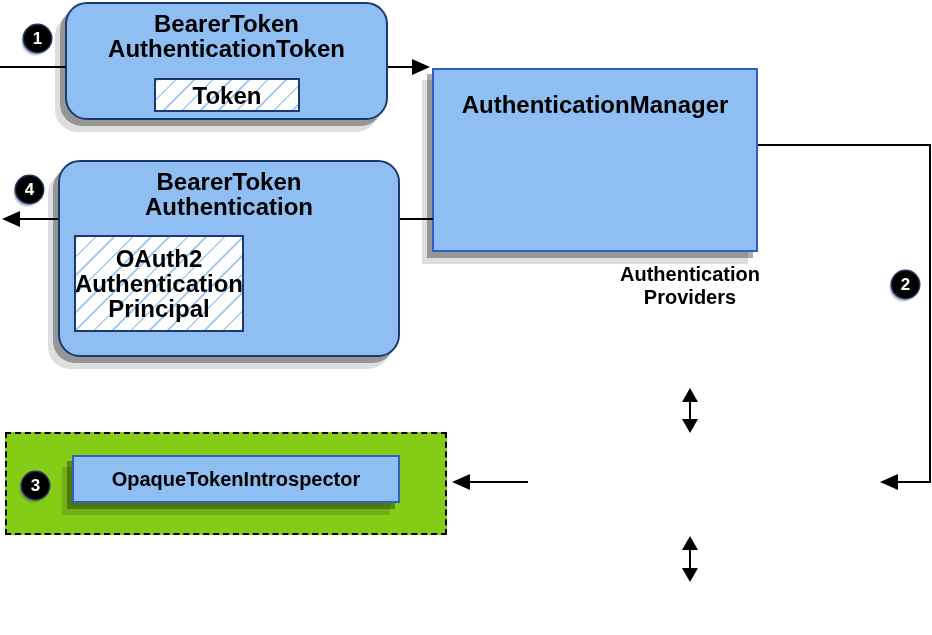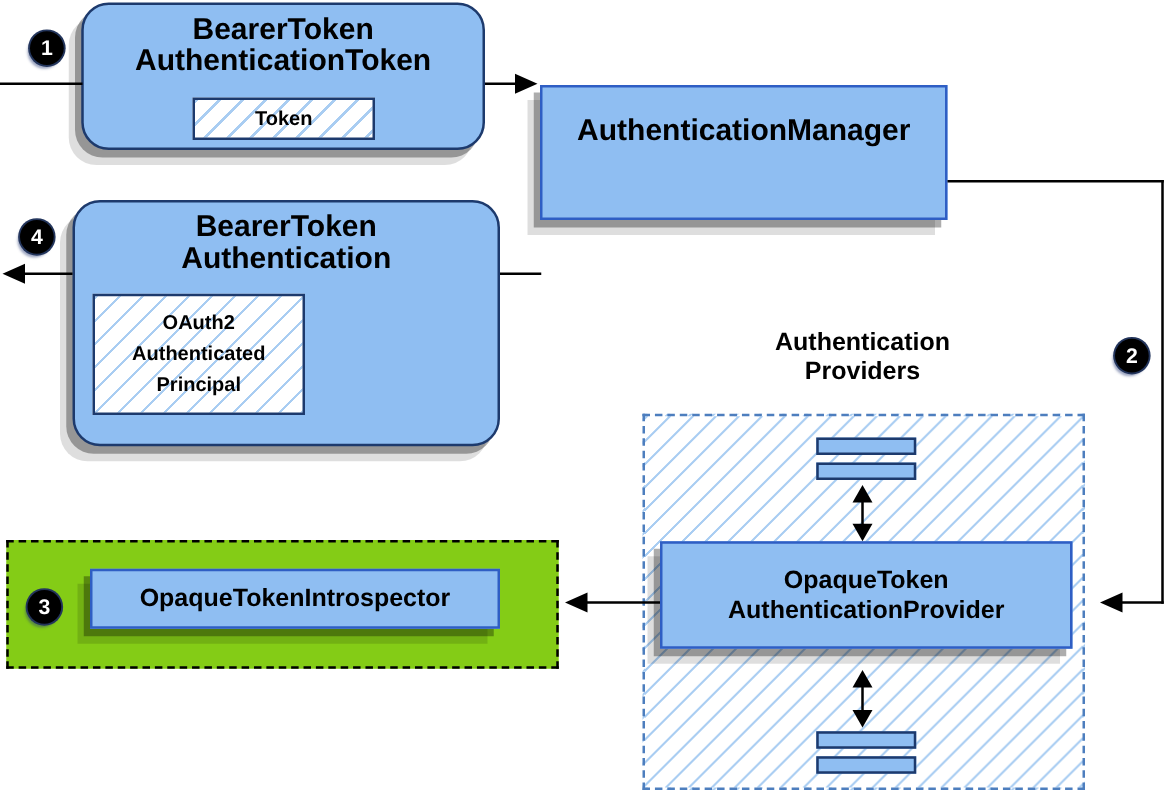--- a/index.html
+++ b/index.html
@@ -18,40 +18,40 @@
   .shadowed { box-shadow:-5px 6px 0 rgba(0,0,0,0.32), -10px 12px 0 rgba(0,0,0,0.13); }
   .node-title {
     font-weight:bold; font-size:24px; line-height:25px; text-align:center;
     white-space:pre-line; color:#000;
   }
   .hatch-chip {
     position:absolute; box-sizing:border-box;
     border:2px solid var(--border-navy);
     background:repeating-linear-gradient(135deg, var(--hatch-line) 0 1.8px, rgba(0,0,0,0) 1.8px 13px), #fff;
     display:flex; align-items:center; justify-content:center;
-    font-weight:bold; font-size:16px; line-height:25px; text-align:center;
+    font-weight:bold; font-size:24px; line-height:25px; text-align:center;
     white-space:pre-line; color:#000;
   }
   .badge {
     position:absolute; width:27px; height:27px; border-radius:50%;
     background:#000; color:#fff; font-weight:bold; font-size:17px;
     display:flex; align-items:center; justify-content:center; z-index:7;
     box-shadow:0 0 0 1.5px #23355c, -2px 3px 2px rgba(40,60,120,0.45);
   }
   .solid-node { position:absolute; box-sizing:border-box; background:var(--box-fill); }
   .round-node { border:2px solid var(--border-navy); border-radius:22px; z-index:4; }
   .rect-node  { border:2px solid var(--border-blue); z-index:4; }
   .bar { position:absolute; box-sizing:border-box; background:var(--box-fill); border:2px solid var(--border-navy); }
 
   
   #node-bearer-token-auth-token { left:65px; top:2px; width:323px; height:118px; }
   #node-bearer-token-auth-token .node-title { padding-top:7px; }
   #chip-token { left:87px; top:74px; width:146px; height:34px; }
 
-  #node-authentication-manager { left:432px; top:68px; width:326px; height:108px; }
+  #node-authentication-manager { left:432px; top:68px; width:326px; height:184px; }
   #node-authentication-manager .node-title { padding-top:22px; }
   #chip-provider-manager { left:38px; top:59px; width:252px; height:80px; }
 
   #node-bearer-token-authentication { left:58px; top:160px; width:342px; height:197px; }
   #node-bearer-token-authentication .node-title { padding-top:7px; }
   #chip-oauth2-principal { left:14px; top:73px; width:170px; height:97px; }
   #chip-authorities { left:188px; top:104px; width:141px; height:37px; }
 
   #introspector-container {
     position:absolute; left:5px; top:432px; width:442px; height:103px;
@@ -123,43 +123,35 @@
   <div class="line hline" style="left:400px; top:218px; width:33px;"></div>
 
   <div class="badge" id="badge-step-4">4</div>
   <div class="line hline" style="left:18px; top:218px; width:40px;"></div>
   <div class="ah ah-left" style="left:2px; top:211px;"></div>
 
   <div class="solid-node round-node shadowed" id="node-bearer-token-authentication">
     <div class="node-title">BearerToken
 Authentication</div>
     <div class="hatch-chip" id="chip-oauth2-principal">OAuth2
-Authenticated
+Authentication
 Principal</div>
   </div>
 
   <div class="badge" id="badge-step-3">3</div>
   <div class="line hline" style="left:468px; top:481px; width:60px;"></div>
   <div class="ah ah-left" style="left:452px; top:474px;"></div>
 
   <div id="introspector-container">
     <div class="solid-node rect-node shadowed" id="node-opaque-token-introspector">OpaqueTokenIntrospector</div>
   </div>
 
   <div id="providers-heading">Authentication
 Providers</div>
 
-  <div id="providers-region">
-    <div class="bar" id="provider-bar-1"></div>
-    <div class="bar" id="provider-bar-2"></div>
-    <div id="node-opaque-token-provider">OpaqueToken
-AuthenticationProvider</div>
-    <div class="bar" id="provider-bar-3"></div>
-    <div class="bar" id="provider-bar-4"></div>
-  </div>
 
   <div class="ah ah-up" style="left:682px; top:388px;"></div>
   <div class="line vline" style="left:689px; top:399px; height:22px;"></div>
   <div class="ah ah-down" style="left:682px; top:419px;"></div>
 
   <div class="ah ah-up" style="left:682px; top:536px;"></div>
   <div class="line vline" style="left:689px; top:547px; height:23px;"></div>
   <div class="ah ah-down" style="left:682px; top:568px;"></div>
 
 </div>

